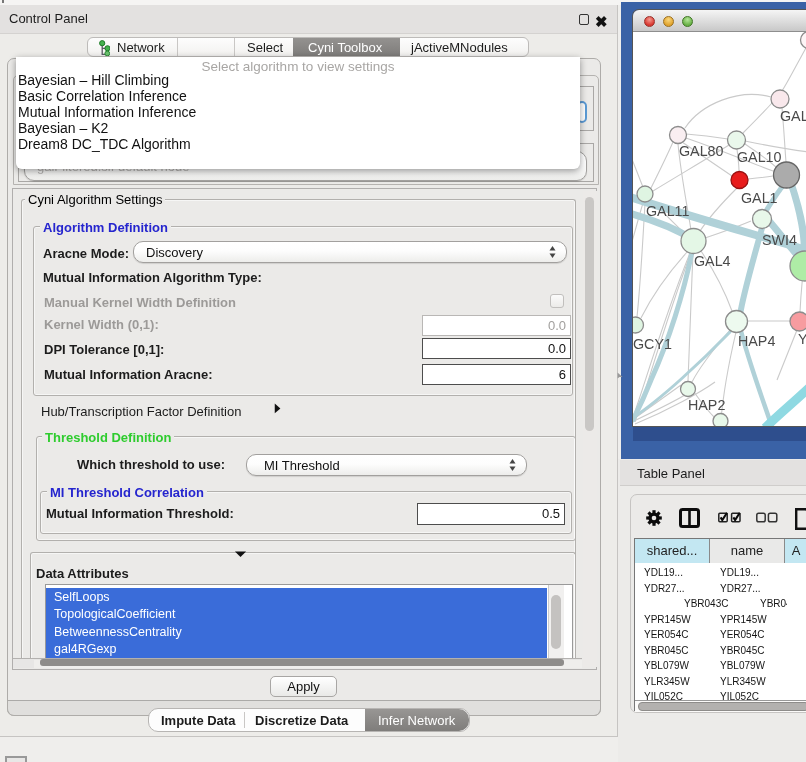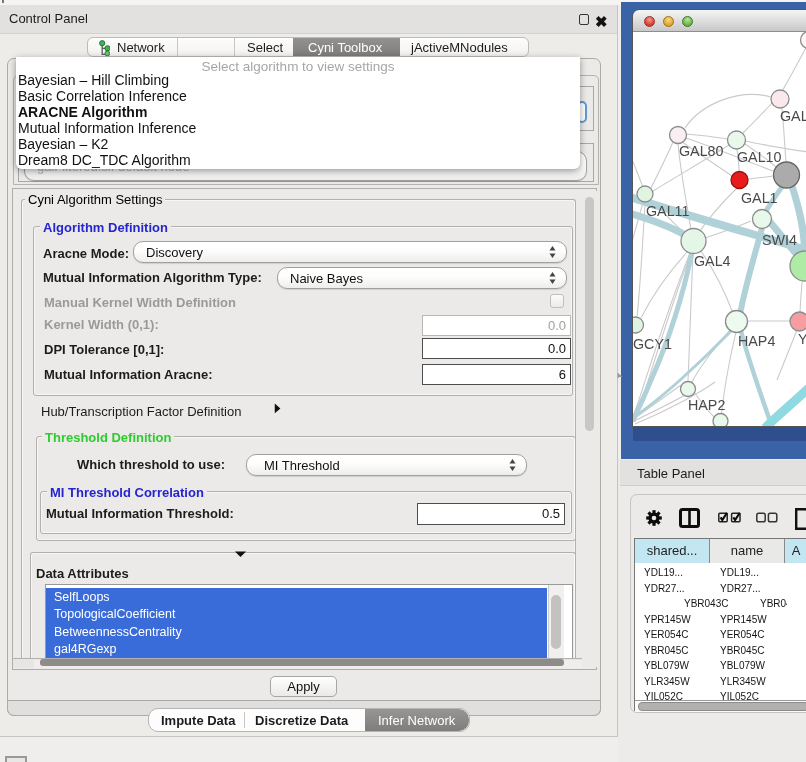--- a/index.html
+++ b/index.html
@@ -73,27 +73,20 @@
   <div class="abs lbl b" style="left:43px;top:241px;">Aracne Mode:</div>
   <div class="combo" style="left:133px;top:236px;width:432px;height:20px;">
     <div class="ctext">Discovery</div>
     <svg class="carr" viewBox="0 0 7 12">
         <path d="M3.5 0 L6.5 4.5 L0.5 4.5 Z" fill="#444"></path>
         <path d="M3.5 12 L6.5 7.5 L0.5 7.5 Z" fill="#444"></path>
       </svg>
   </div>
 
   <div class="abs lbl b" style="left:43px;top:265px;">Mutual Information Algorithm Type:</div>
-  <div class="combo" style="left:277px;top:262px;width:288px;height:20px;">
-    <div class="ctext">Naive Bayes</div>
-    <svg class="carr" viewBox="0 0 7 12">
-        <path d="M3.5 0 L6.5 4.5 L0.5 4.5 Z" fill="#444"></path>
-        <path d="M3.5 12 L6.5 7.5 L0.5 7.5 Z" fill="#444"></path>
-      </svg>
-  </div>
 
   <div class="abs lbl b gray" style="left:44px;top:290px;">Manual Kernel Width Definition</div>
   <div class="abs" style="left:550px;top:289px;width:12px;height:12px;border:1px solid #c1bfbd;border-radius:3px;background:linear-gradient(#fbfbfb,#ecebe9);"></div>
 
   <div class="abs lbl b gray" style="left:44px;top:312px;">Kernel Width (0,1):</div>
   <div class="field" style="left:422px;top:310px;width:143px;height:19px;line-height:19px;border-color:#b9b7b5;color:#a2a09e;">0.0</div>
 
   <div class="abs lbl b" style="left:44px;top:337px;">DPI Tolerance [0,1]:</div>
   <div class="field" style="left:422px;top:333px;width:143px;height:19px;line-height:19px;">0.0</div>
 
@@ -356,21 +349,20 @@
     <div class="abs" style="left:0;top:161px;width:172px;height:11px;background:#fcfbfa;border-top:1px solid #999;"></div>
     <div class="abs" style="left:3px;top:163px;width:169px;height:7px;background:#b3b1af;border:1px solid #8e8c8a;border-radius:4px;"></div>
   </div>
 </div>
 
 <div class="abs" style="left:16px;top:57px;width:564px;height:112px;background:#fff;border-radius:0 0 6px 6px;box-shadow:0 2px 7px rgba(0,0,0,0.4);">
   <div style="position:absolute;left:0;top:2px;width:100%;text-align:center;font-size:13.5px;color:#a8a6a4;">Select algorithm to view settings</div>
   <div style="position:absolute;left:2px;top:16px;font-size:14px;color:#111;line-height:15.9px;">
     <div>Bayesian – Hill Climbing</div>
     <div>Basic Correlation Inference</div>
-    <div style="font-weight:bold;">ARACNE Algorithm</div>
     <div>Mutual Information Inference</div>
     <div>Bayesian – K2</div>
     <div>Dream8 DC_TDC Algorithm</div>
   </div>
 </div>
 
 <svg class="abs" style="left:617px;top:372px;" width="6" height="7" viewBox="0 0 6 7">
     <path d="M0.5 6.5 L0.5 0.5 L5.5 5 L2.5 5 Z" fill="#9a9a9a"></path>
   </svg>
 

